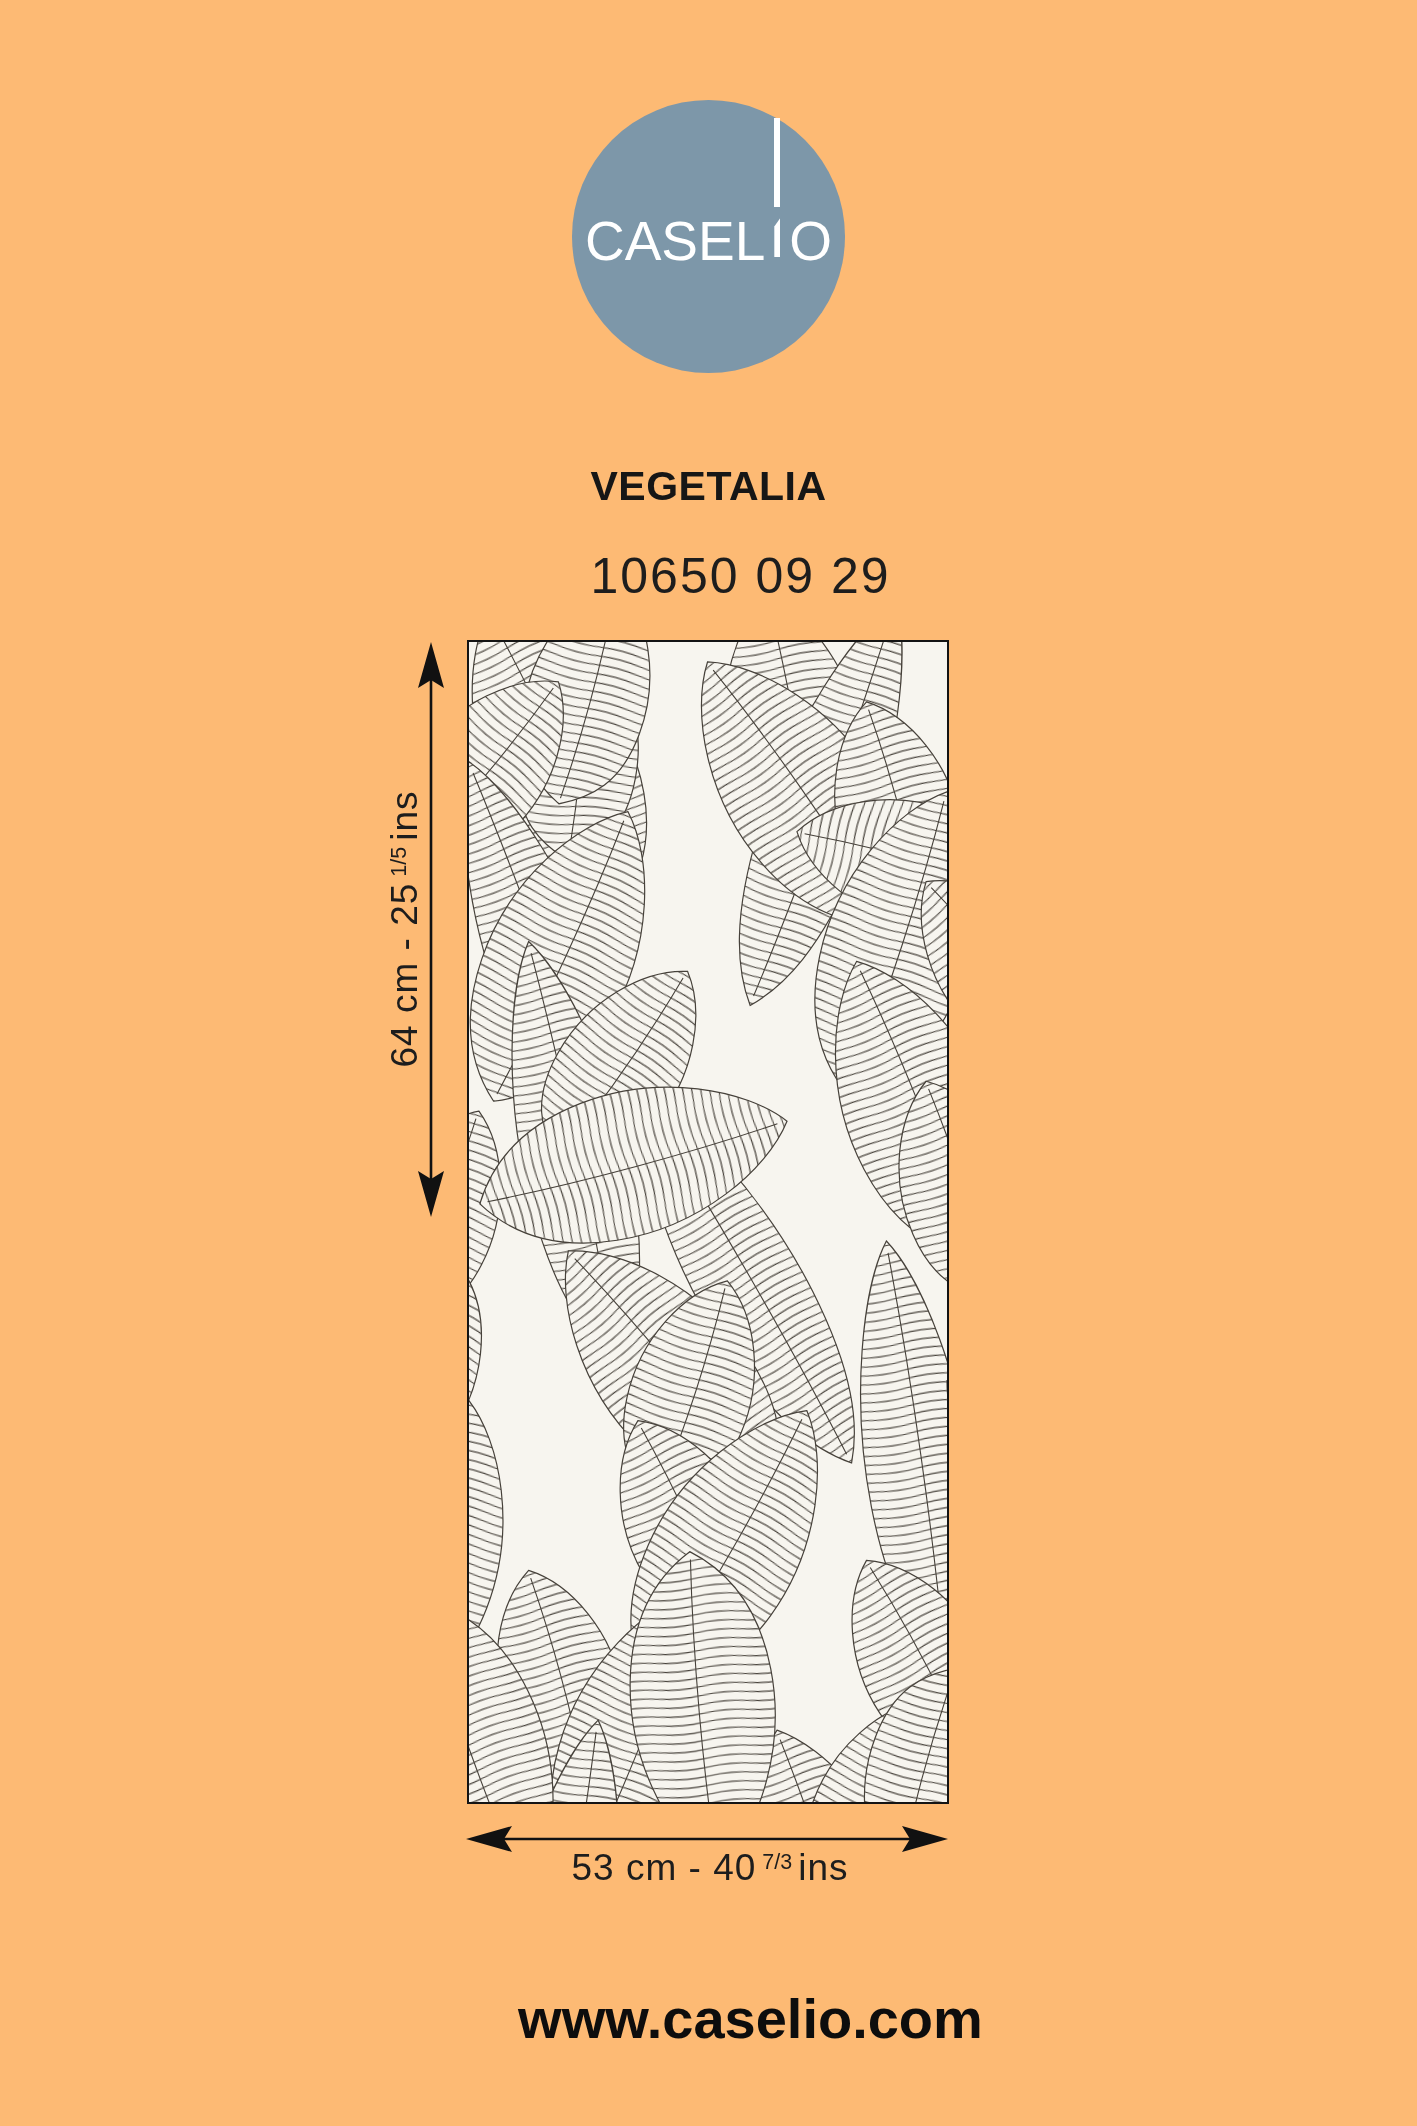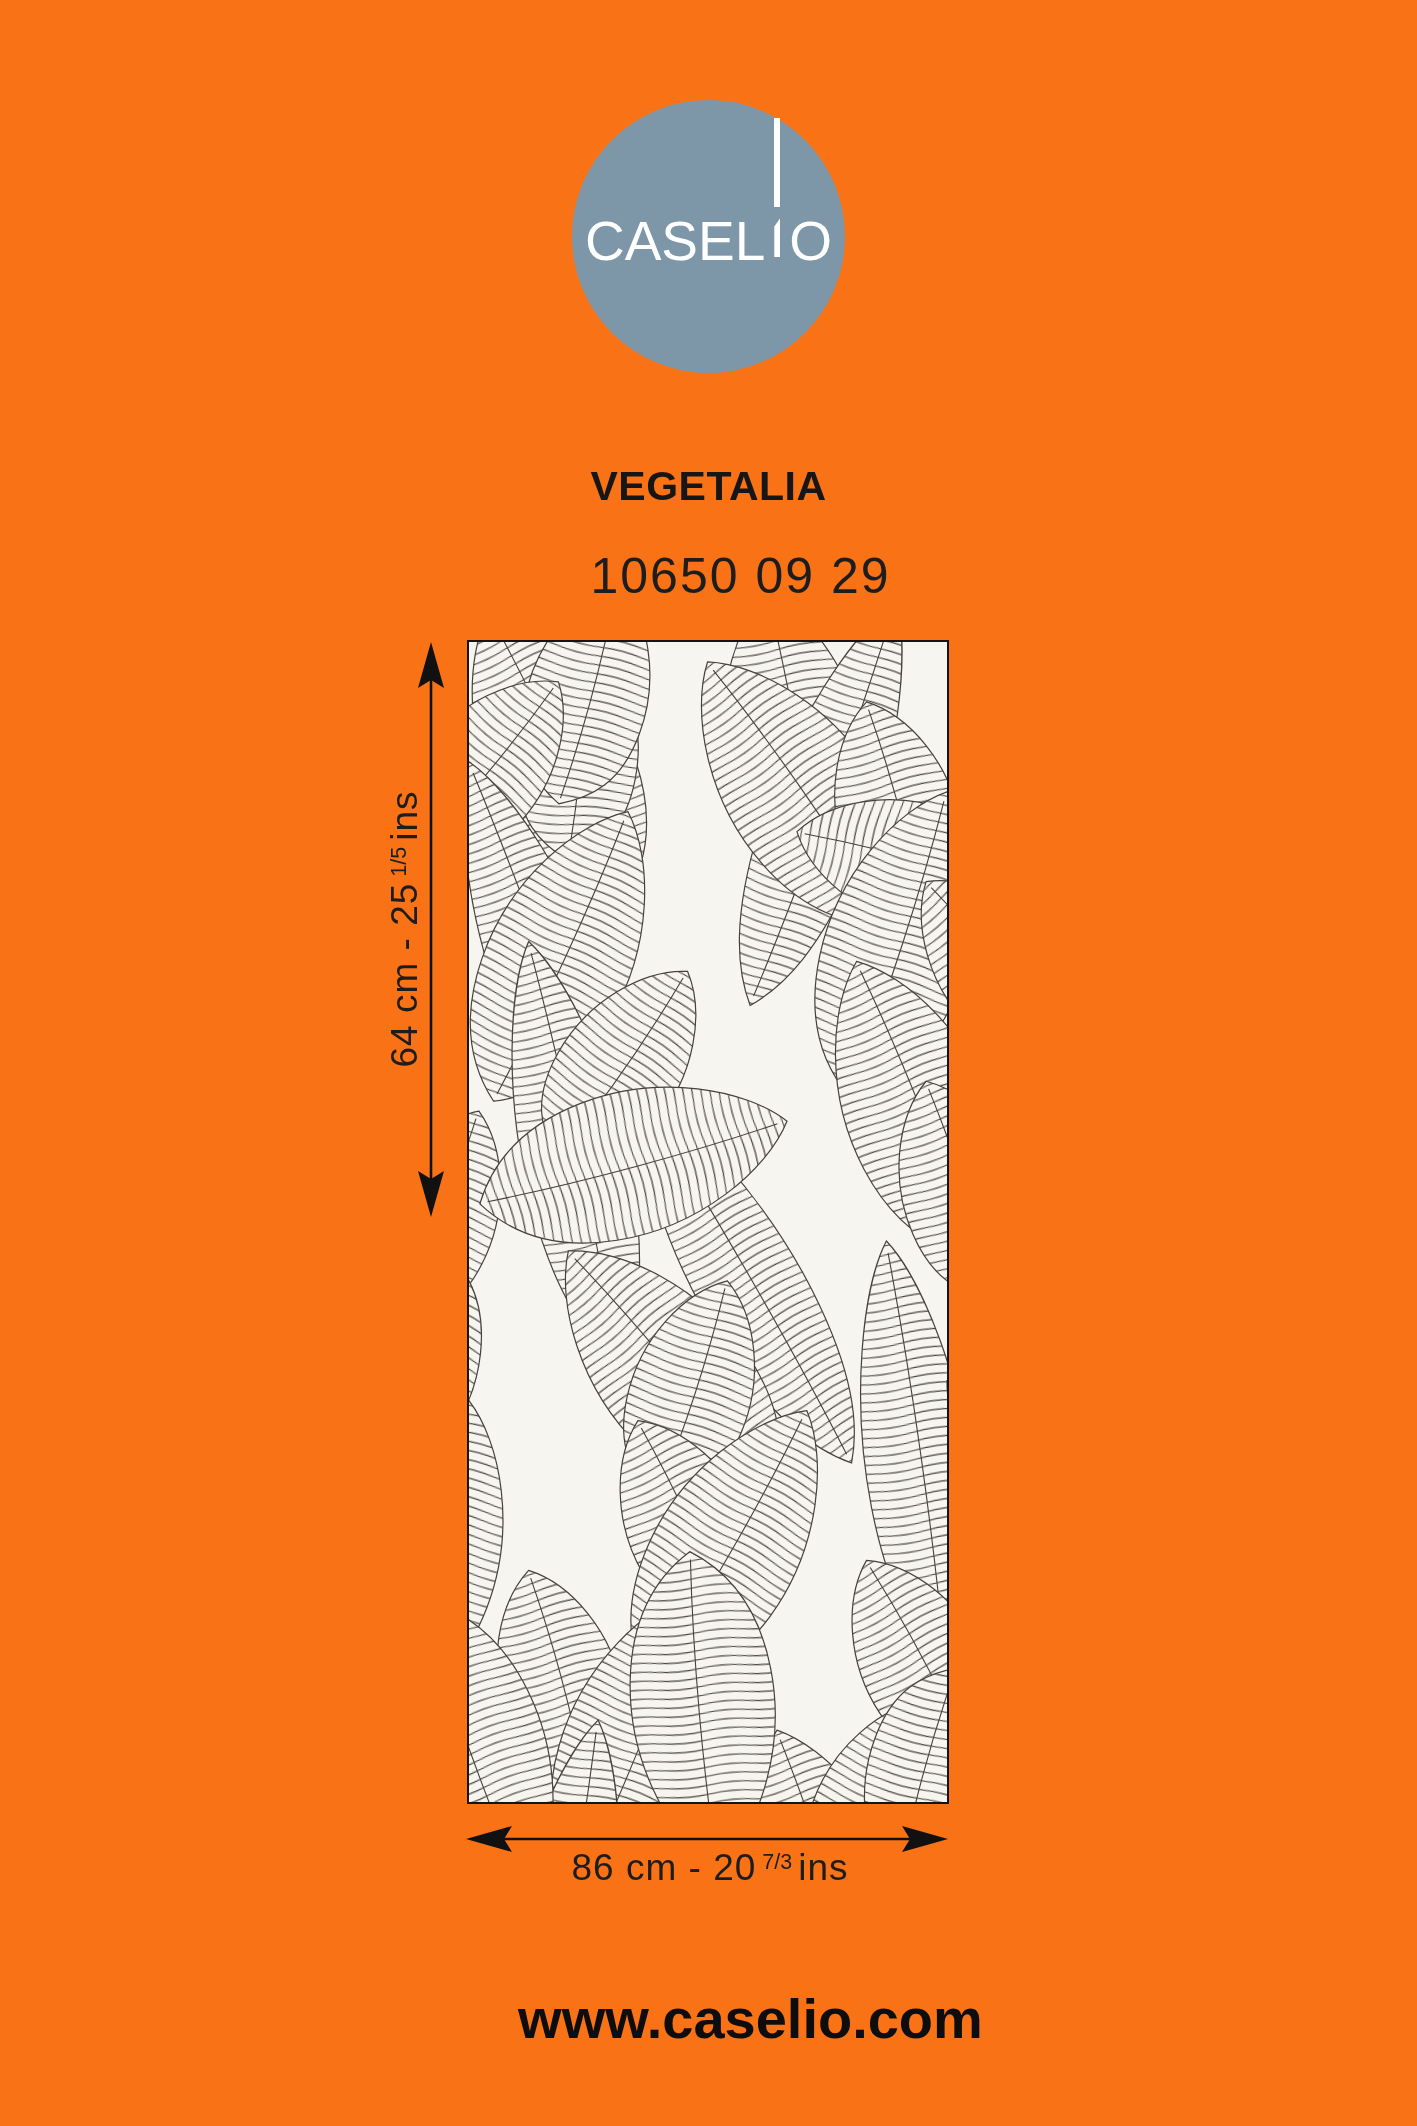--- a/index.html
+++ b/index.html
@@ -5,21 +5,21 @@
   html, body {
     margin: 0;
     padding: 0;
     background: #ffffff;
   }
   .page {
     position: relative;
     width: 1417px;
     height: 2126px;
     margin: 0 auto;
-    background: #f97316;
+    background: #fdba74;
     font-family: "Liberation Sans", sans-serif;
     color: #1c1c1c;
     overflow: hidden;
   }
 
   
   .logo-circle {
     position: absolute;
     left: 572px;
     top: 100px;
@@ -251,18 +251,18 @@
   <div class="dim-label v-label">
     <span>64 cm - 25</span><sup class="frac">1/5</sup><span>ins</span>
   </div>
 
   <svg class="h-arrow" width="490" height="36" viewBox="0 0 490 36" aria-hidden="true">
     <line class="arrow-line" x1="12" y1="18" x2="478" y2="18"></line>
     <polygon class="arrow-head" points="4,18 50,5 42,18 50,31"></polygon>
     <polygon class="arrow-head" points="486,18 440,5 448,18 440,31"></polygon>
   </svg>
   <div class="dim-label h-label">
-    <span>86 cm - 20</span><sup class="frac">7/3</sup><span>ins</span>
+    <span>53 cm - 40</span><sup class="frac">7/3</sup><span>ins</span>
   </div>
 
   <div class="website">www.caselio.com</div>
 
 </div>
 
 </body></html>

